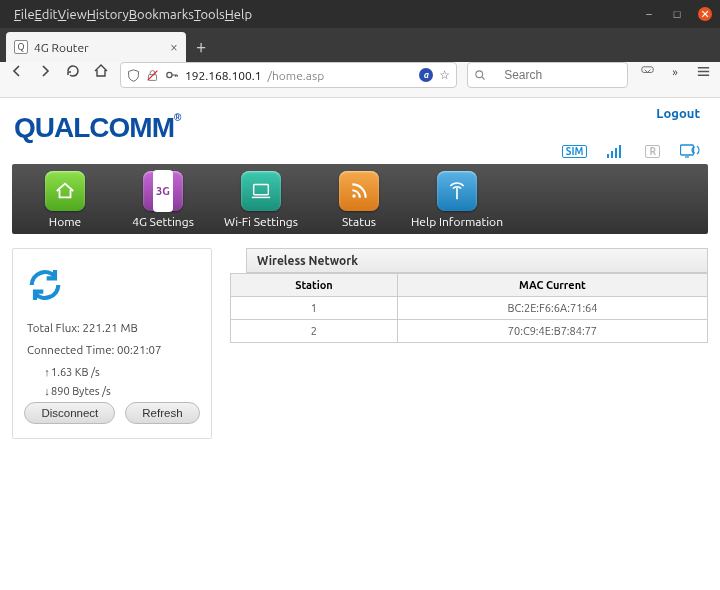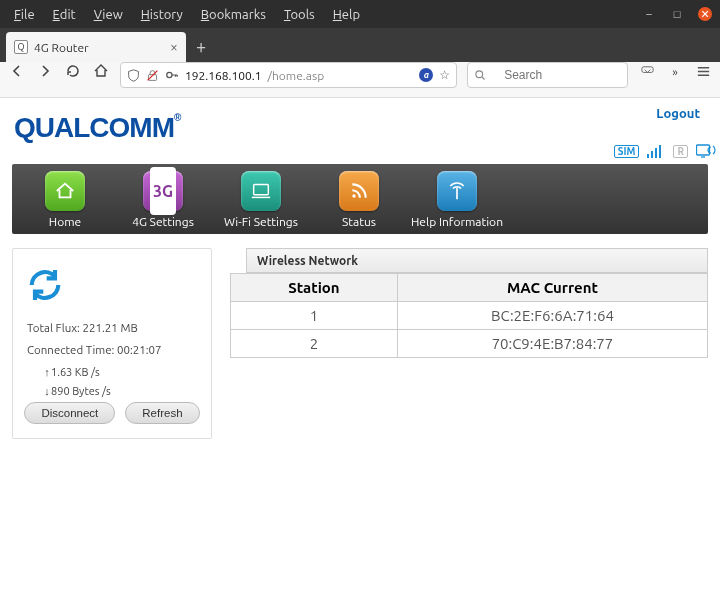--- a/index.html
+++ b/index.html
@@ -1,19 +1,19 @@
 <!DOCTYPE html>
 <html><head>
 <meta charset="utf-8">
 <style>
   * { box-sizing: border-box; margin: 0; padding: 0; }
   body { font-family: "Ubuntu", "Segoe UI", sans-serif; font-size: 12px; background: #fff; width: 720px; height: 590px; overflow: hidden; }
   
   .titlebar { background: #2d2d2d; color: #ddd; height: 28px; display: flex; align-items: center; padding: 0 8px; }
-  .menubar { display: flex; gap: 18px; flex: 1; padding-left: 6px; align-items: flex-end; }
+  .menubar { display: flex; flex: 1; padding-left: 6px; align-items: flex-end; }
   .menuitem { color: #ddd; font-size: 13px; }
   .menuitem u { text-decoration: underline; }
   .winbtns { display: flex; gap: 14px; align-items: center; }
   .winbtn { width: 14px; height: 14px; border-radius: 50%; display: flex; align-items: center; justify-content: center; color: #ccc; font-size: 11px; }
   .winbtn.close { background: #e95420; color: #fff; }
   .tabstrip { background: #3a3a3a; height: 34px; display: flex; align-items: flex-end; padding: 0 6px; }
   .tab { background: #f5f5f5; height: 30px; width: 180px; border-radius: 4px 4px 0 0; display: flex; align-items: center; padding: 0 8px; gap: 6px; font-size: 12px; color: #333; }
   .tab .favicon { width: 14px; height: 14px; border: 1px solid #888; border-radius: 2px; background: #fff; display:flex; align-items:center; justify-content:center; font-size:9px; }
   .tab .close { margin-left: auto; color: #666; font-size: 14px; }
   .newtab { color: #ccc; font-size: 18px; padding: 0 10px 6px; }
@@ -25,41 +25,41 @@
   .urlbar .host { color: #111; }
   .urlbar .path { color: #888; }
   .urlbar .blue { width: 14px; height: 14px; background: #2a4db0; border-radius: 50%; margin-left: auto; display:flex; align-items:center; justify-content:center; color:#fff; font-size:9px; font-style:italic; font-weight:bold; }
   .urlbar .star { color: #666; }
   .searchbar { flex: 1; height: 26px; background: #fff; border: 1px solid #ccc; border-radius: 4px; display: flex; align-items: center; padding: 0 6px; gap: 18px; font-size: 12px; color: #888; }
   
   .page { background: #fff; padding: 6px 12px 0 12px; height: calc(590px - 28px - 34px - 36px); overflow: hidden; position: relative; }
   .logout { position: absolute; top: 8px; right: 20px; color: #0b6ab8; font-weight: bold; font-size: 13px; }
   .logo { color: #0b4ea2; font-family: Arial, sans-serif; font-weight: bold; font-size: 28px; letter-spacing: -1px; padding: 8px 0 4px 2px; }
   .logo small { font-size: 10px; vertical-align: top; }
-  .statusicons { position: absolute; top: 46px; right: 4px; display: flex; gap: 8px; color: #1a8fd6; font-size: 14px; align-items:center; }
+  .statusicons { position: absolute; top: 46px; right: 20px; display: flex; gap: 20px; color: #1a8fd6; font-size: 14px; align-items:center; }
   .statusicons .sim { border: 1px solid #1a8fd6; border-radius: 2px; padding: 0 3px; font-size: 10px; font-weight:bold; }
   .statusicons .r { border: 1px solid #bbb; border-radius: 2px; padding: 0 3px; font-size: 10px; color:#bbb; font-weight:bold; }
   .navbar { background: linear-gradient(#555, #333); height: 70px; margin-top: 16px; display: flex; align-items: center; padding: 0 4px; gap: 0; border-radius: 2px; }
   .navitem { width: 98px; text-align: center; color: #fff; font-size: 12px; }
   .navicon { width: 40px; height: 40px; margin: 0 auto 4px; border-radius: 8px; display: flex; align-items: center; justify-content: center; color: #fff; font-size: 20px; box-shadow: inset 0 1px 2px rgba(255,255,255,.5), 0 1px 2px rgba(0,0,0,.4); }
   .ni-green { background: linear-gradient(#8ee04a,#4fa81e); }
   .ni-purple { background: linear-gradient(#c668d6,#8a3a9a); }
   .ni-teal  { background: linear-gradient(#3ec9b0,#1a8f7a); }
   .ni-orange{ background: linear-gradient(#f5a94a,#d97a1a); }
   .ni-blue  { background: linear-gradient(#5ab3e6,#1a7db8); }
   .content { display: flex; gap: 18px; margin-top: 14px; }
   .leftcard { width: 200px; border: 1px solid #ddd; border-radius: 2px; padding: 10px 12px 14px; text-align: center; }
   .syncicon { color: #1a8fd6; font-size: 34px; margin: 6px 0 12px; }
   .stats { text-align: left; font-size: 11.5px; color: #444; line-height: 1.9; padding-left: 2px; }
   .speeds { text-align: left; font-size: 11px; color: #444; line-height: 1.8; padding-left: 18px; margin-top: 2px; }
   .btnrow { display: flex; gap: 10px; justify-content: center; }
   .btn { background: linear-gradient(#f2f2f2,#dcdcdc); border: 1px solid #bbb; border-radius: 12px; padding: 4px 16px; font-size: 11.5px; color: #333; }
   .rightpanel { flex: 1; }
   .panelhead { background: linear-gradient(#f6f6f6,#eaeaea); border: 1px solid #ccc; padding: 5px 10px; font-weight: bold; font-size: 12px; color: #333; margin-left: 16px; }
-  table.wtable { width: 100%; border-collapse: collapse; font-size: 15px; }
+  table.wtable { width: 100%; border-collapse: collapse; font-size: 11px; }
   table.wtable th { background: #f2f2f2; border: 1px solid #ccc; padding: 5px; font-weight: bold; text-align:center; }
   table.wtable td { border: 1px solid #ccc; padding: 5px; text-align: center; color: #555; }
   .arrow { display:inline-block; width:8px; text-align:center; }
   svg { display:block; }
 </style>
 </head>
 <body>
 
 <div class="titlebar">
   <div class="menubar">
@@ -183,21 +183,21 @@
     <div class="navitem">
       <div class="navicon ni-green">
           <svg width="22" height="22" viewBox="0 0 24 24">
             <path d="M3 12 L12 4 L21 12 M6 11v8h12v-8" stroke="#fff" stroke-width="2" fill="none"></path>
           </svg>
         </div>
       <span>Home</span>
     </div>
     <div class="navitem">
       <div class="navicon ni-purple">
-          <span style="font-size:16px;background:#fff;color:#8a3a9a;border-radius:4px;padding:15px 3px;font-weight:bold;">3G</span>
+          <span style="font-size:11px;background:#fff;color:#8a3a9a;border-radius:4px;padding:15px 3px;font-weight:bold;">3G</span>
         </div>
       <span>4G Settings</span>
     </div>
     <div class="navitem">
       <div class="navicon ni-teal">
           <svg width="22" height="22" viewBox="0 0 24 24">
             <rect x="4" y="5" width="16" height="11" rx="1" stroke="#fff" stroke-width="1.6" fill="none"></rect>
             <line x1="2" y1="19" x2="22" y2="19" stroke="#fff" stroke-width="1.6"></line>
           </svg>
         </div>

